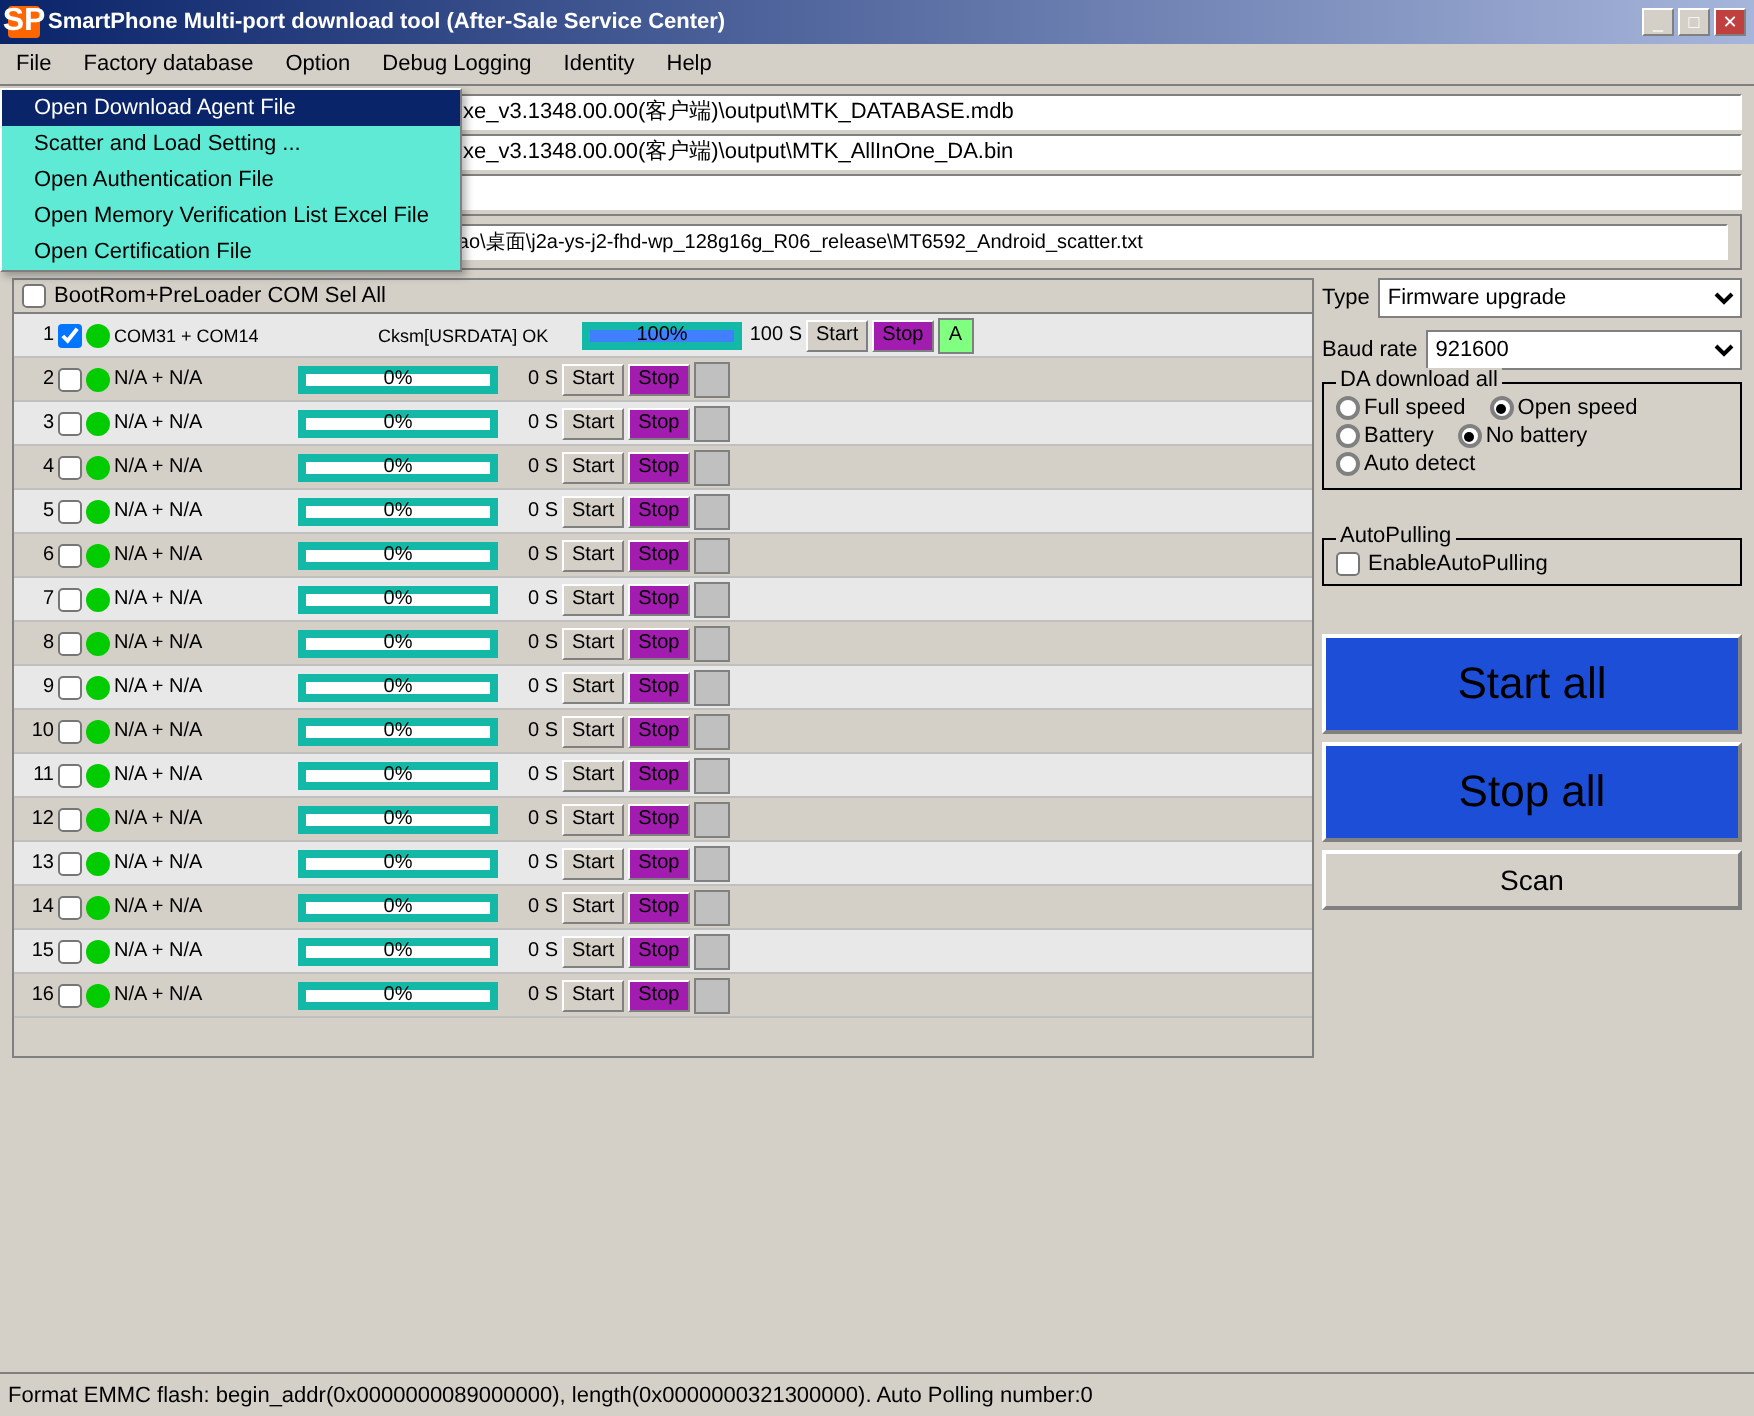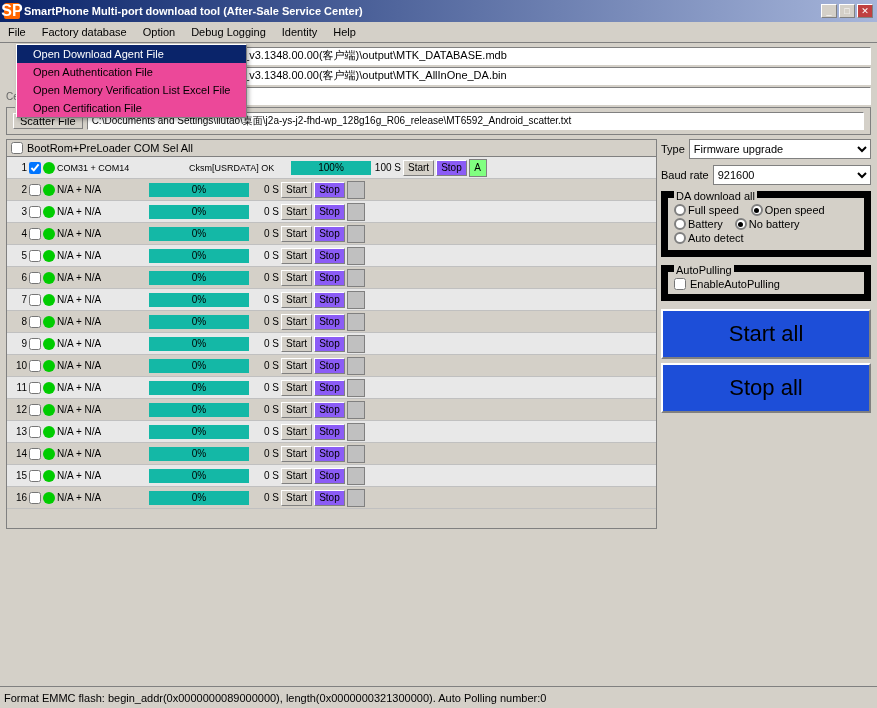--- a/index.html
+++ b/index.html
@@ -48,22 +48,22 @@
     }
     .menu-item {
       padding: 2px 8px;
       cursor: pointer;
       font-size: 11px;
     }
     
     .dropdown {
       position: absolute;
       top: 22px;
-      left: 16px;
-      background: #ec4899;
+      left: 0px;
+      background: #5eead4;
       border: 1px solid;
       border-color: #ffffff #808080 #808080 #ffffff;
       box-shadow: 2px 2px 4px rgba(0,0,0,0.3);
       z-index: 100;
       min-width: 220px;
     }
     .dropdown-item {
       padding: 3px 16px;
       cursor: pointer;
       font-size: 11px;
@@ -173,21 +173,21 @@
     .status-dot {
       width: 12px; height: 12px;
       border-radius: 50%;
       background: #00cc00;
       flex-shrink: 0;
     }
     .progress-bar-container {
       width: 100px;
       height: 14px;
       background: white;
-      border: 7px solid #14b8a6;
+      border: 4px solid #14b8a6;
       position: relative;
     }
     .progress-bar-fill {
       height: 100%;
       background: #4080ff;
     }
     .progress-text {
       position: absolute;
       top: 0; left: 0; right: 0; bottom: 0;
       display: flex; align-items: center; justify-content: center;
@@ -200,21 +200,21 @@
       font-size: 10px;
       background: #d4d0c8;
       border: 1px solid;
       border-color: #ffffff #808080 #808080 #ffffff;
       cursor: pointer;
     }
     .stop-btn {
       padding: 0 4px;
       height: 16px;
       font-size: 10px;
-      background: #8b5cf6;
+      background: #a21caf;
       border: 1px solid;
       border-color: #ffffff #808080 #808080 #ffffff;
       cursor: pointer;
     }
     .a-indicator {
       width: 18px; height: 18px;
       background: #80ff80;
       border: 1px solid #808080;
       display: flex; align-items: center; justify-content: center;
       font-size: 10px;
@@ -234,24 +234,24 @@
     }
     .panel-label { font-size: 11px; white-space: nowrap; }
     .select-box {
       flex: 1;
       height: 20px;
       font-size: 11px;
       background: white;
       border: 1px solid #808080;
     }
     .group-box {
-      border: 7px solid #000000;
+      border: 1px solid #000000;
       padding: 6px 6px 4px 6px;
       position: relative;
-      margin-bottom: 4px;
+      margin-bottom: 20px;
     }
     .group-legend {
       position: absolute;
       top: -8px;
       left: 6px;
       background: #d4d0c8;
       padding: 0 2px;
       font-size: 11px;
     }
     .radio-row {
@@ -332,20 +332,21 @@
 <div class="menu-bar">
   <div class="menu-item" style="background:#d4d0c8;">File</div>
   <div class="menu-item">Factory database</div>
   <div class="menu-item">Option</div>
   <div class="menu-item">Debug Logging</div>
   <div class="menu-item">Identity</div>
   <div class="menu-item">Help</div>
 
   <div class="dropdown">
     <div class="dropdown-item">Open Download Agent File</div>
+    <div class="dropdown-item">Scatter and Load Setting ...</div>
     <div class="dropdown-item">Open Authentication File</div>
     <div class="dropdown-item">Open Memory Verification List Excel File</div>
     <div class="dropdown-item">Open Certification File</div>
   </div>
 </div>
 
 <div class="main-content">
 
   <div class="file-section">
     <div class="file-row">
@@ -677,20 +678,21 @@
         <div class="checkbox-row">
           <input type="checkbox" style="">
           <span>EnableAutoPulling</span>
         </div>
       </div>
 
       <button class="big-btn">Start all</button>
 
       <button class="big-btn">Stop all</button>
 
+      <button class="scan-btn">Scan</button>
 
     </div>
   </div>
 </div>
 
 <div class="status-bar">
   <span>Format EMMC flash:  begin_addr(0x0000000089000000), length(0x0000000321300000). Auto Polling number:0</span>
 </div>
 
 </body></html>

